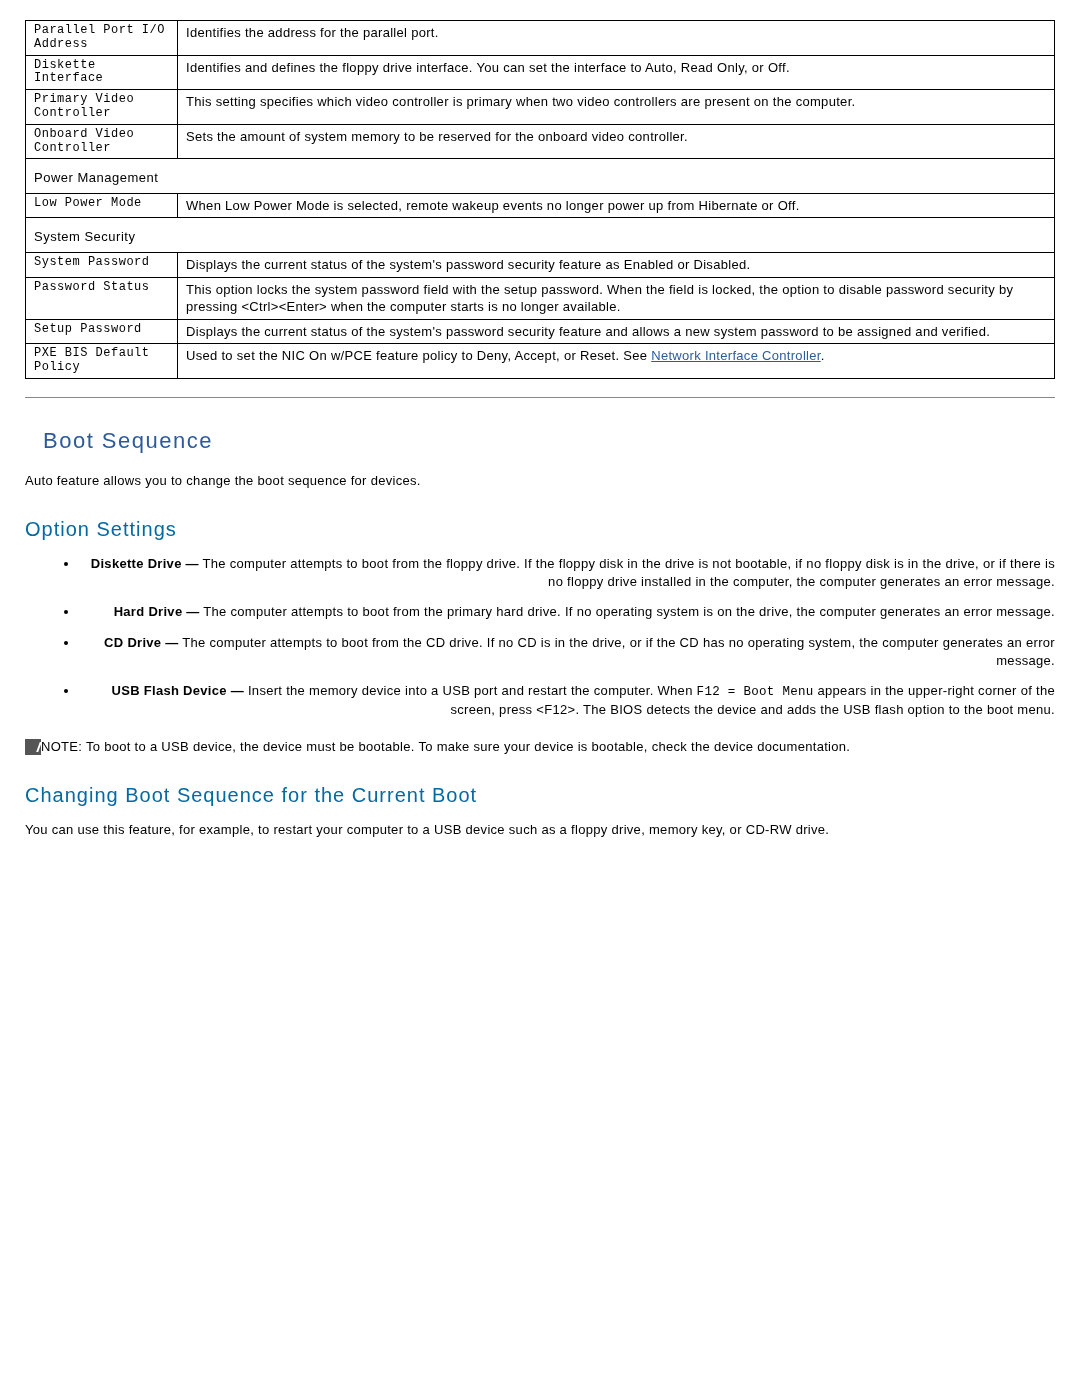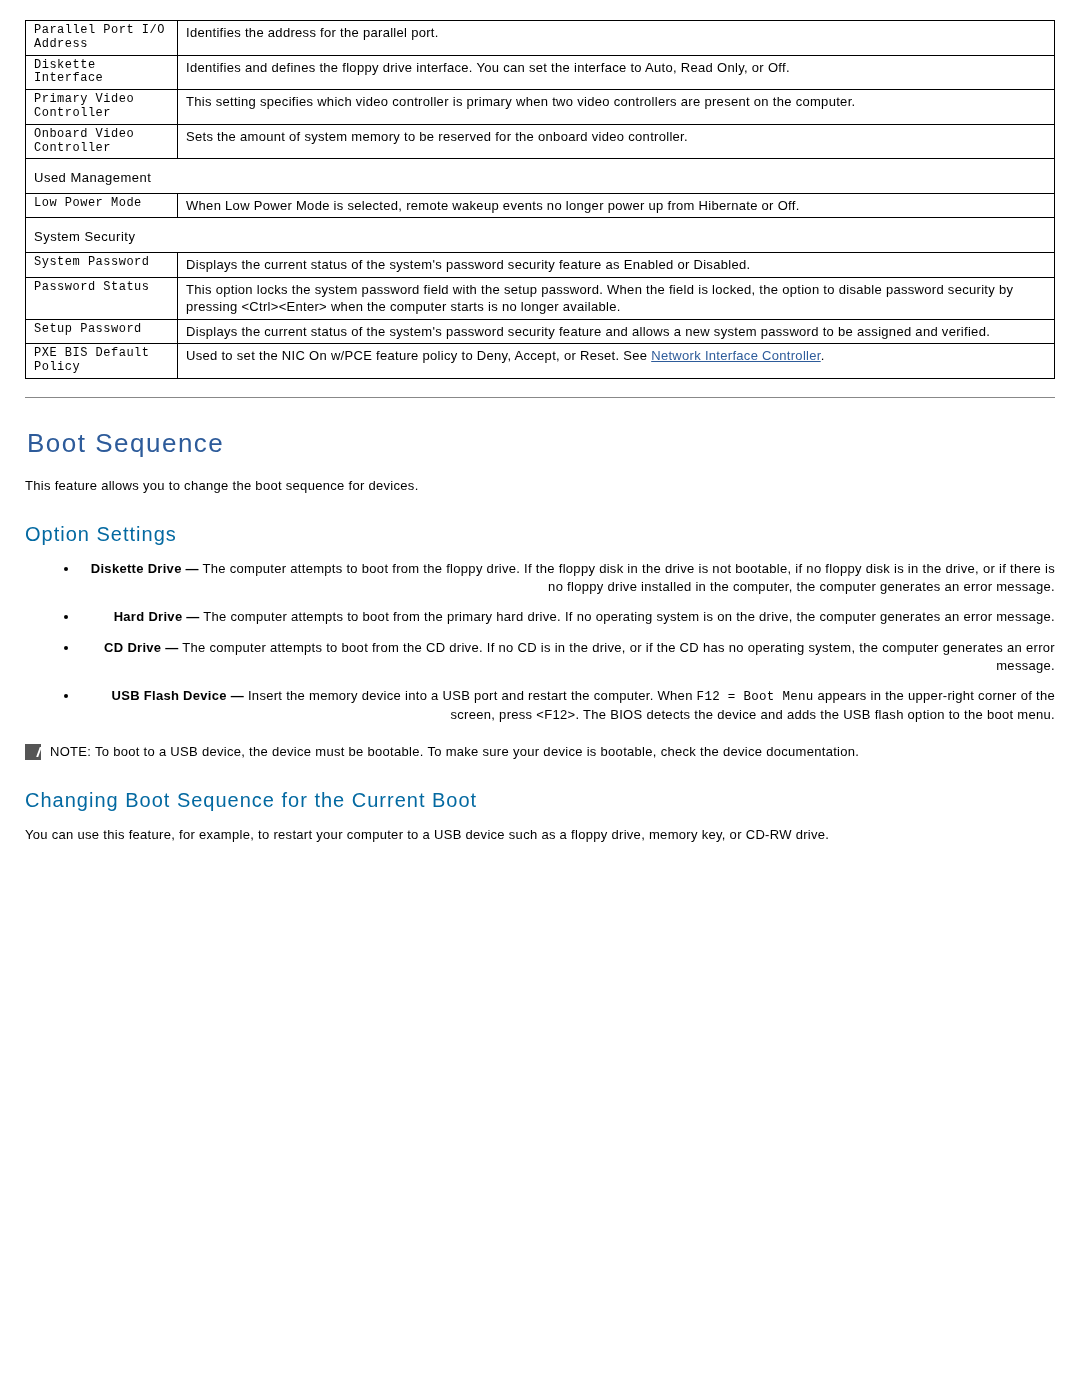--- a/index.html
+++ b/index.html
@@ -36,25 +36,25 @@
     padding: 10px 8px 6px 8px;
     letter-spacing: 0.5px;
   }
   hr.sep {
     border: none;
     border-top: 1px solid #888;
     margin: 18px 0 30px 0;
   }
   h1 {
     font-family: Verdana, Arial, sans-serif;
-    font-size: 26px;
+    font-size: 22px;
     font-weight: normal;
     color: #2d5b9a;
     letter-spacing: 1.5px;
-    margin: 0 0 18px 2px;
+    margin: 0 0 18px 18px;
   }
   h2 {
     font-family: Verdana, Arial, sans-serif;
     font-size: 20px;
     font-weight: normal;
     color: #0369a1;
     letter-spacing: 1px;
     margin: 28px 0 14px 0;
   }
   p {
@@ -72,21 +72,21 @@
     margin-bottom: 12px;
     text-align: right;
   }
   a {
     color: #2d5b9a;
     text-decoration: underline;
   }
   .note-row {
     display: flex;
     align-items: flex-start;
-    gap: 9px;
+    gap: 0;
     margin: 14px 0 6px 0;
   }
   .note-icon {
     width: 16px;
     height: 16px;
     background: #555;
     position: relative;
     flex: 0 0 16px;
     margin-top: 1px;
   }
@@ -123,21 +123,21 @@
   <tr>
         <td class="label">Primary Video Controller</td>
         <td>This setting specifies which video controller is primary when two video controllers are present on the computer.</td>
       </tr>
   <tr>
         <td class="label">Onboard Video Controller</td>
         <td>Sets the amount of system memory to be reserved for the onboard video controller.</td>
       </tr>
 
   <tr>
-        <td class="section-header" colspan="2">Used Management</td>
+        <td class="section-header" colspan="2">Power Management</td>
       </tr>
   <tr>
         <td class="label">Low Power Mode</td>
         <td>When Low Power Mode is selected, remote wakeup events no longer power up from Hibernate or Off.</td>
       </tr>
 
   <tr>
         <td class="section-header" colspan="2">System Security</td>
       </tr>
   <tr>
@@ -157,21 +157,21 @@
     <td>
       <span>Used to set the NIC On w/PCE feature policy to Deny, Accept, or Reset. See </span><a href="#">Network Interface Controller</a><span>.</span>
     </td>
   </tr>
 </tbody>
   </table>
 
 <hr class="sep">
 
 <h1>Boot Sequence</h1>
-<p>This feature allows you to change the boot sequence for devices.</p>
+<p>Auto feature allows you to change the boot sequence for devices.</p>
 
 <h2>Option Settings</h2>
 <ul>
   <li><b>Diskette Drive —</b><span> The computer attempts to boot from the floppy drive. If the floppy disk in the drive is not bootable, if no floppy disk is in the drive, or if there is no floppy drive installed in the computer, the computer generates an error message.</span></li>
   <li><b>Hard Drive —</b><span> The computer attempts to boot from the primary hard drive. If no operating system is on the drive, the computer generates an error message.</span></li>
   <li><b>CD Drive —</b><span> The computer attempts to boot from the CD drive. If no CD is in the drive, or if the CD has no operating system, the computer generates an error message.</span></li>
   <li><b>USB Flash Device —</b><span> Insert the memory device into a USB port and restart the computer. When </span><span class="mono-inline">F12 = Boot Menu</span><span> appears in the upper-right corner of the screen, press &lt;F12&gt;. The BIOS detects the device and adds the USB flash option to the boot menu.</span></li>
 </ul>
 
 <div class="note-row">

